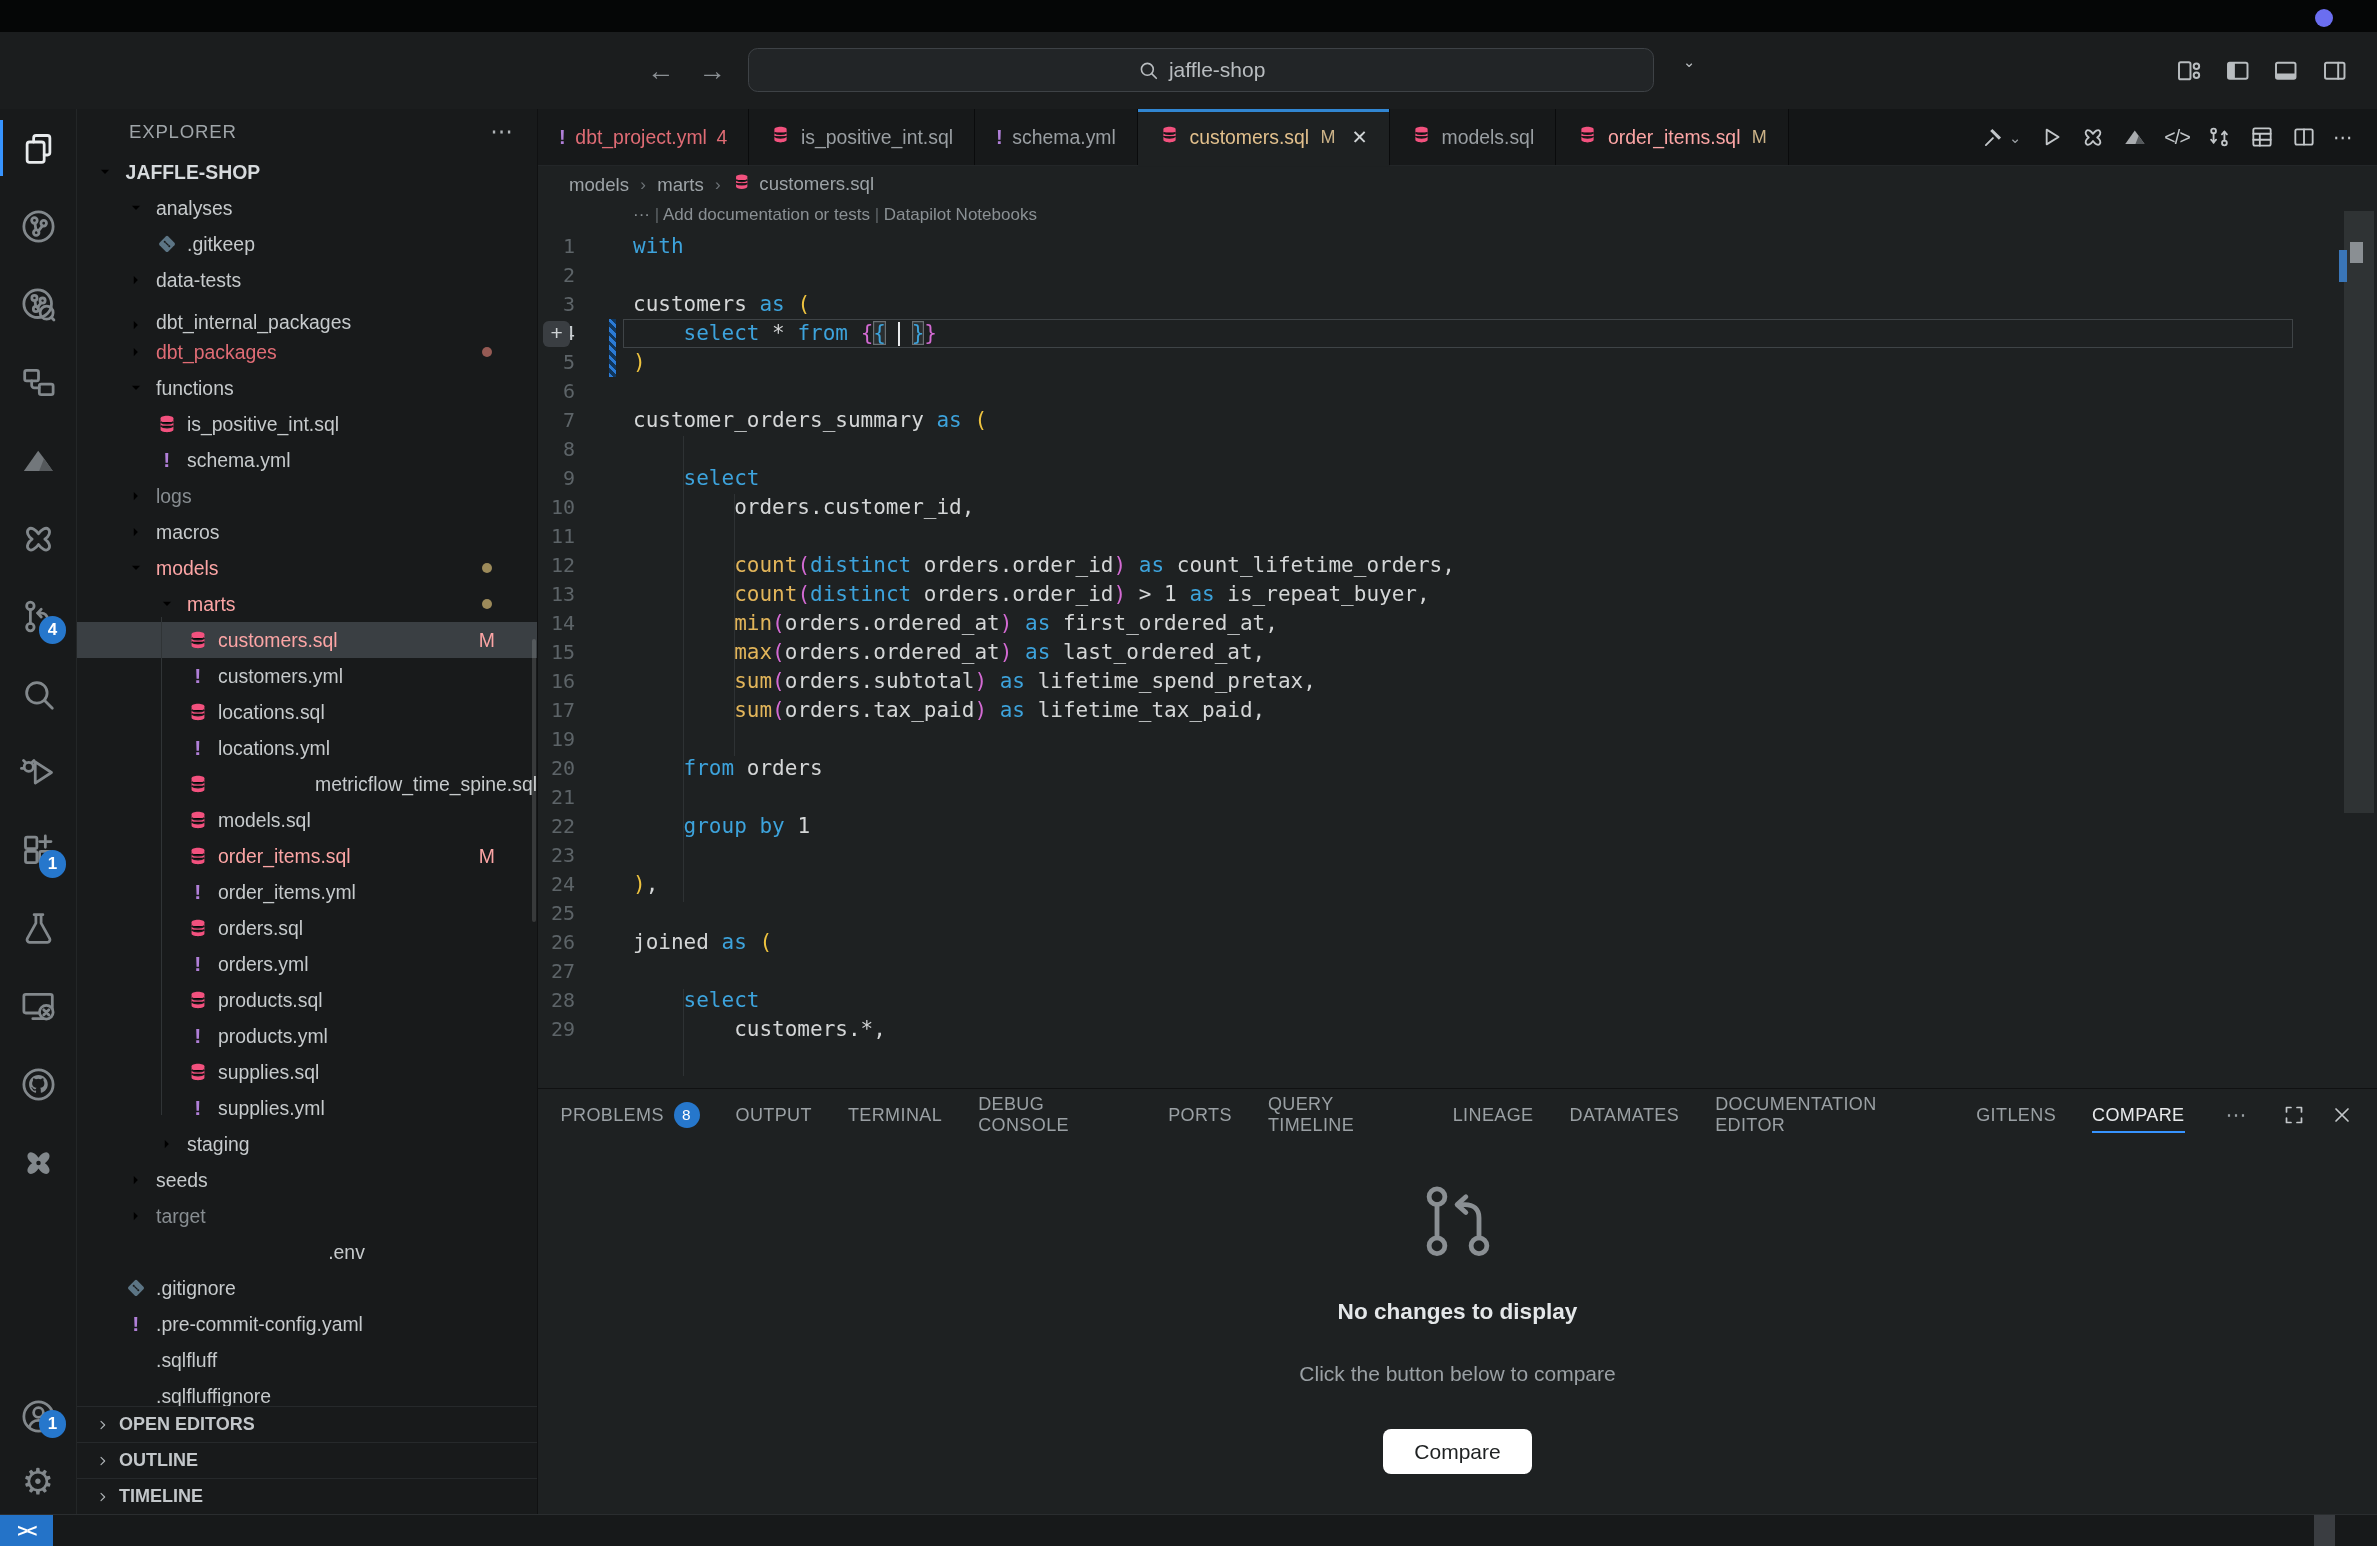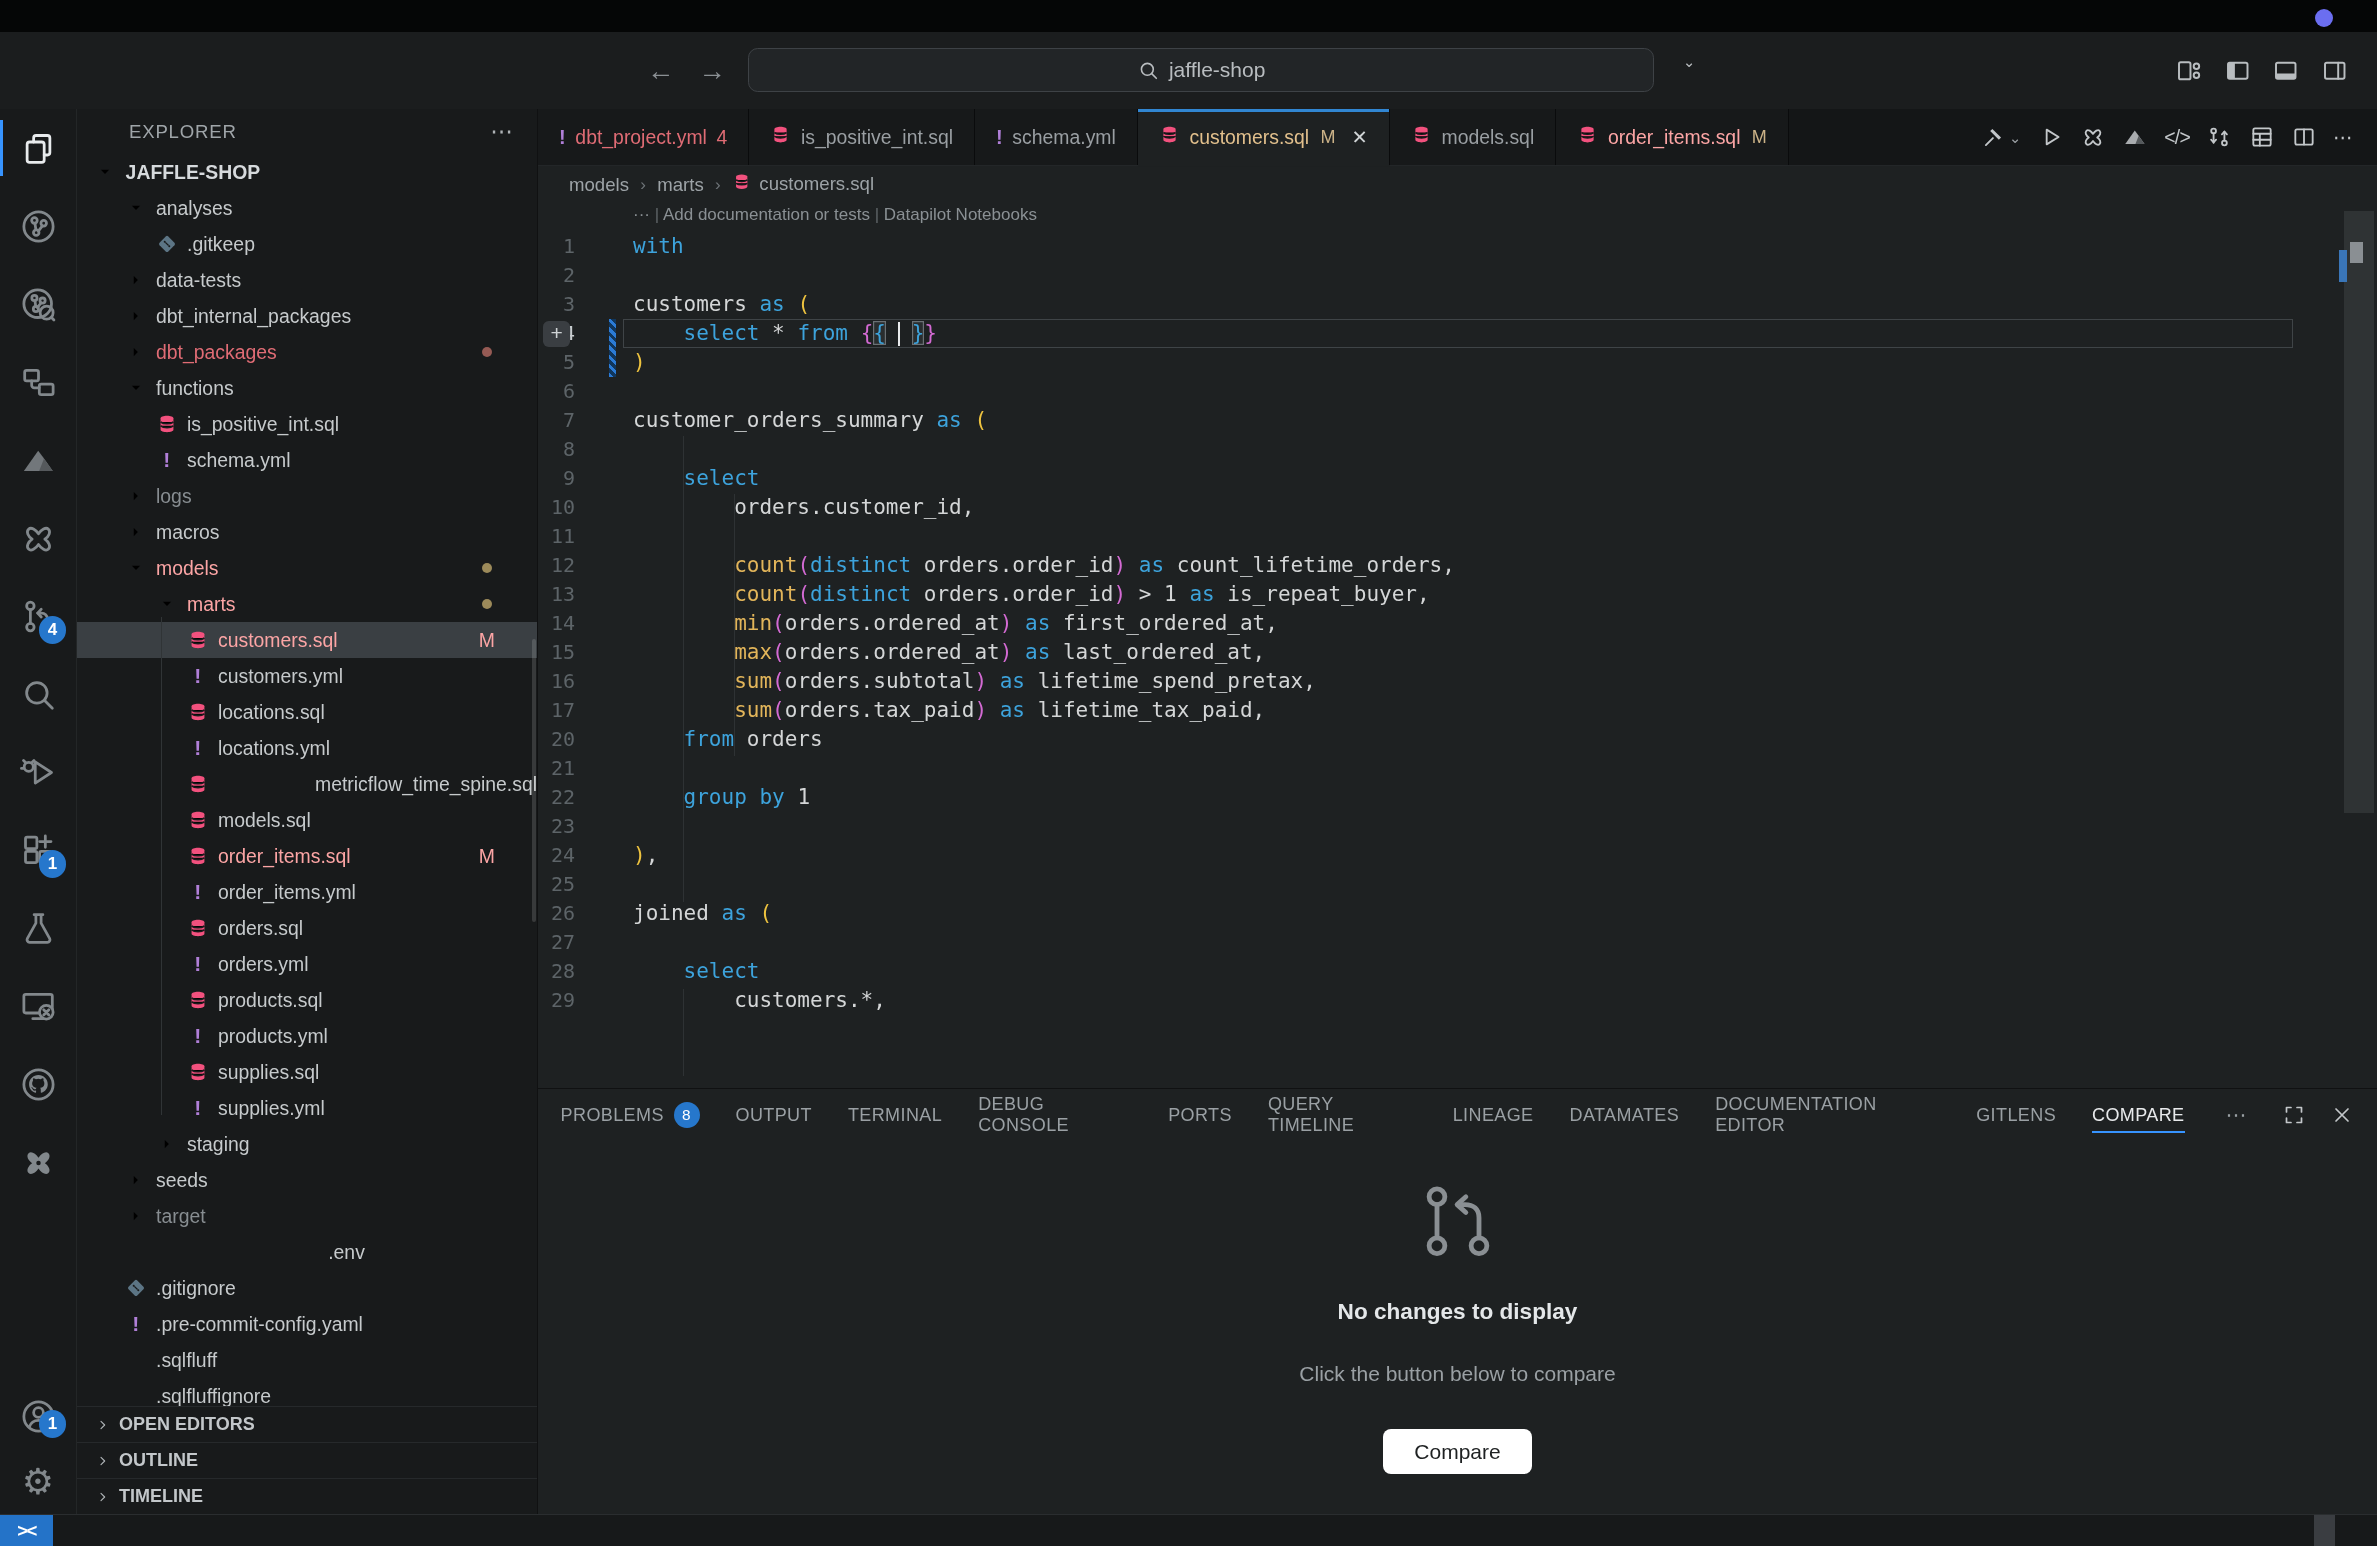--- a/index.html
+++ b/index.html
@@ -377,21 +377,21 @@
             <span class="lbl">.gitkeep</span>
           </div>
           <div class="row" style="padding-left: 45px;">
             <span class="tw">
               <svg viewBox="0 0 24 24">
                 <path d="M9 6.5l5.5 5.5L9 17.5"></path>
               </svg>
             </span>
             <span class="lbl">data-tests</span>
           </div>
-          <div class="row" style="padding-left: 45px;">
+          <div class="row" style="padding-left: 45px; align-items: flex-end;">
             <span class="tw">
               <svg viewBox="0 0 24 24">
                 <path d="M9 6.5l5.5 5.5L9 17.5"></path>
               </svg>
             </span>
             <span class="lbl">dbt_internal_packages</span>
           </div>
           <div class="row c-red" style="padding-left: 45px;">
             <span class="tw">
               <svg viewBox="0 0 24 24">
@@ -837,20 +837,24 @@
               <span class="ln">15</span>
               <span class="code"><span class="tk-t">        </span><span class="tk-f">max</span><span class="tk-m">(</span><span class="tk-t">orders.ordered_at</span><span class="tk-m">)</span><span class="tk-t"> </span><span class="tk-k">as</span><span class="tk-t"> last_ordered_at,</span></span>
             </div>
             <div class="cl">
               <span class="ln">16</span>
               <span class="code"><span class="tk-t">        </span><span class="tk-f">sum</span><span class="tk-m">(</span><span class="tk-t">orders.subtotal</span><span class="tk-m">)</span><span class="tk-t"> </span><span class="tk-k">as</span><span class="tk-t"> lifetime_spend_pretax,</span></span>
             </div>
             <div class="cl">
               <span class="ln">17</span>
               <span class="code"><span class="tk-t">        </span><span class="tk-f">sum</span><span class="tk-m">(</span><span class="tk-t">orders.tax_paid</span><span class="tk-m">)</span><span class="tk-t"> </span><span class="tk-k">as</span><span class="tk-t"> lifetime_tax_paid,</span></span>
+            </div>
+            <div class="cl">
+              <span class="ln">19</span>
+              <span class="code"></span>
             </div>
             <div class="cl">
               <span class="ln">20</span>
               <span class="code"><span class="tk-t">    </span><span class="tk-k">from</span><span class="tk-t"> orders</span></span>
             </div>
             <div class="cl">
               <span class="ln">21</span>
               <span class="code"></span>
             </div>
             <div class="cl">

